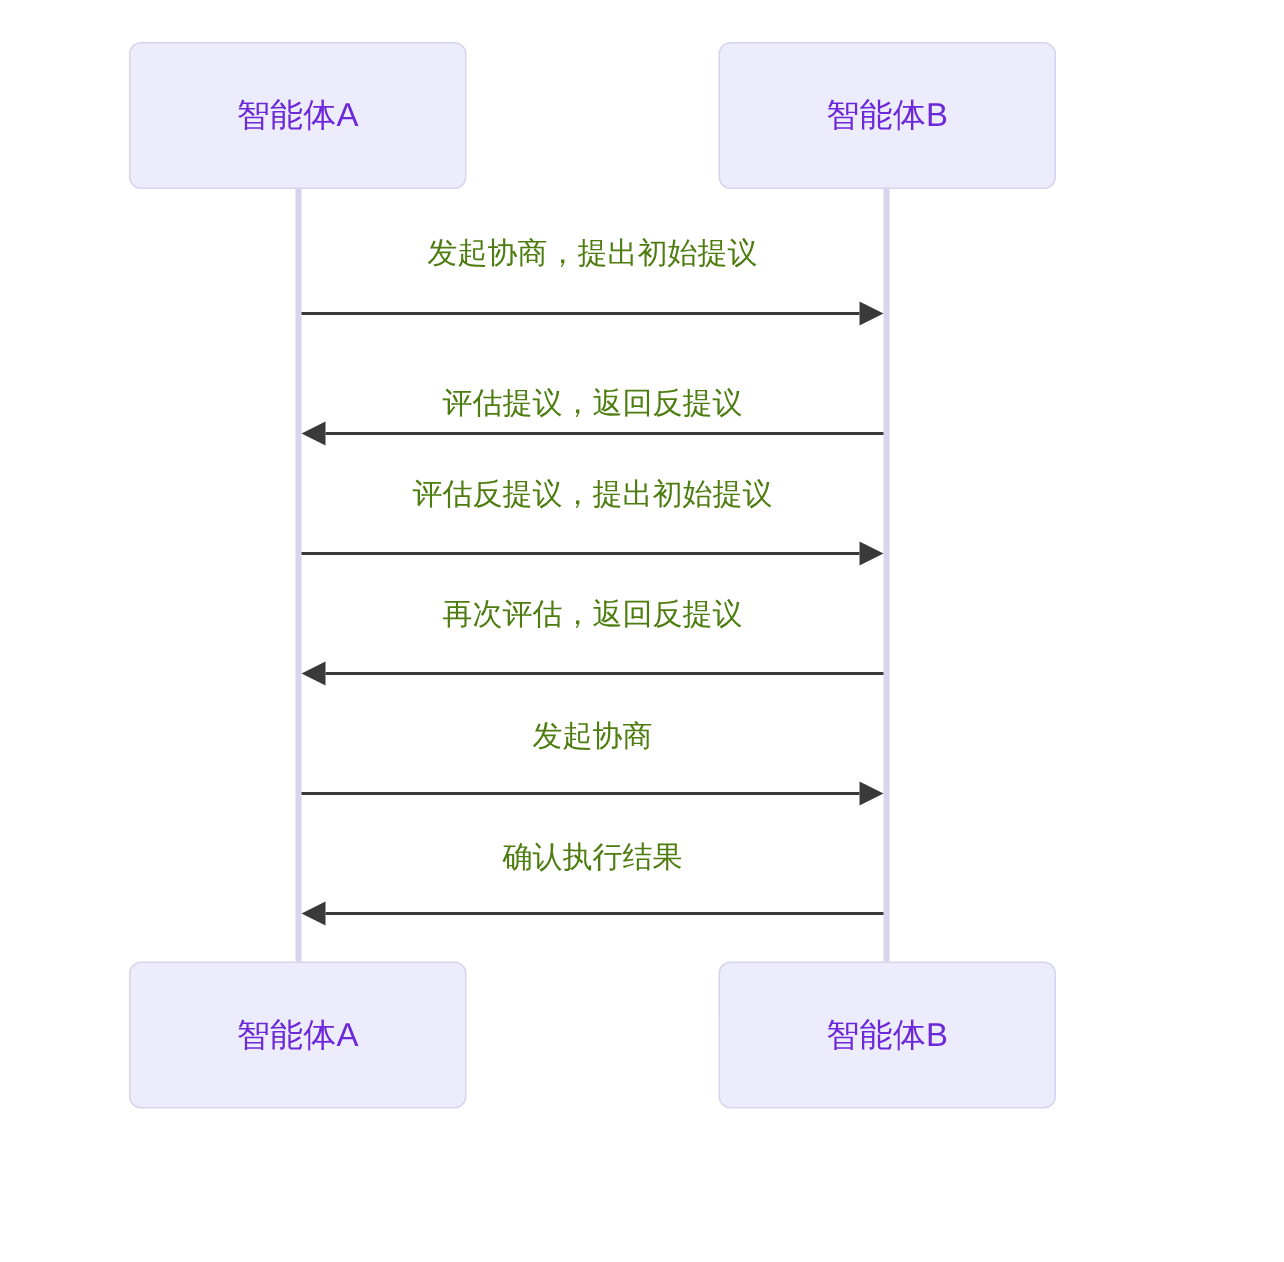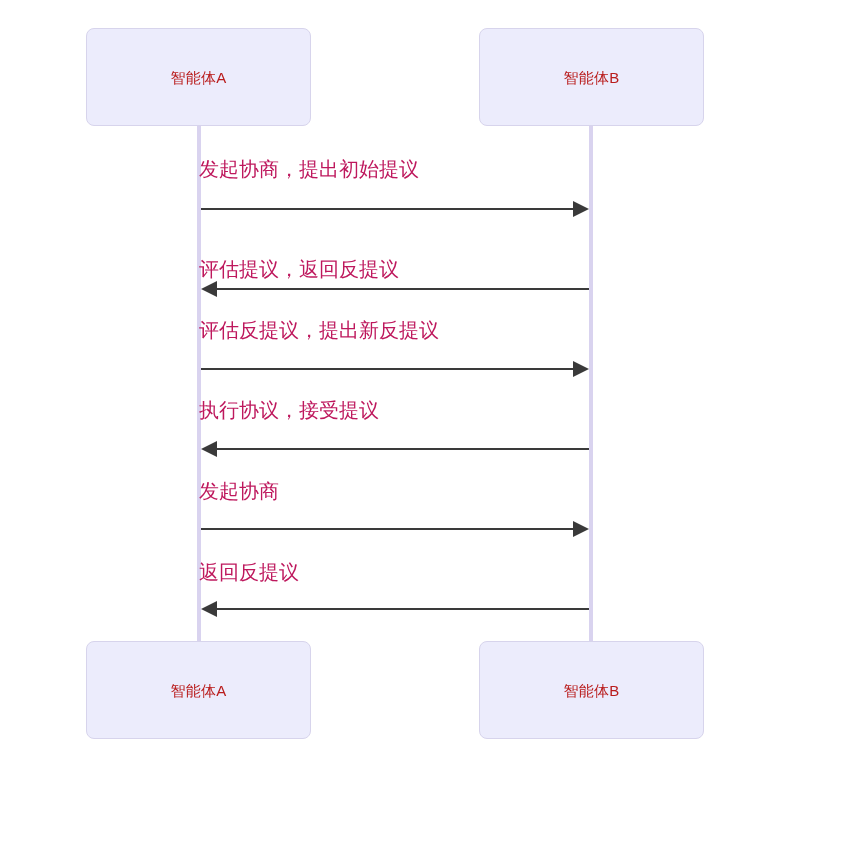--- a/index.html
+++ b/index.html
@@ -24,38 +24,39 @@
     box-sizing: border-box;
     background: #ECECFC;
     border: 1px solid #D7D4EC;
     border-radius: 8px;
     display: flex;
     align-items: center;
     justify-content: center;
     z-index: 3;
   }
   .participant-label {
-    font-size: 15px;
-    color: #b91c1c;
+    font-size: 22px;
+    color: #6d28d9;
     line-height: 1;
     letter-spacing: 0.2px;
     white-space: nowrap;
   }
 
   
   .lifeline {
     position: absolute;
     width: 4px;
     background: #D9D3EF;
     z-index: 1;
   }
   .message-label {
     position: absolute;
+    text-align: center;
     font-size: 20px;
-    color: #be185d;
+    color: #4d7c0f;
     line-height: 1;
     white-space: nowrap;
     z-index: 4;
   }
   .message-line {
     position: absolute;
     height: 2px;
     background: #3a3a3a;
     z-index: 2;
   }
@@ -99,29 +100,29 @@
   </div>
 
   <div class="message-label" style="left:199px; top:159px; width:392px;">发起协商，提出初始提议</div>
   <div class="message-line" style="left:201px; top:208px; width:372px;"></div>
   <div class="arrow-head right" style="left:573px; top:201px;"></div>
 
   <div class="message-label" style="left:199px; top:239px; width:392px;margin-top:20px;">评估提议，返回反提议</div>
   <div class="message-line" style="left:217px; top:288px; width:372px;"></div>
   <div class="arrow-head left" style="left:201px; top:281px;"></div>
 
-  <div class="message-label" style="left:199px; top:320px; width:392px;">评估反提议，提出新反提议</div>
+  <div class="message-label" style="left:199px; top:320px; width:392px;">评估反提议，提出初始提议</div>
   <div class="message-line" style="left:201px; top:368px; width:372px;"></div>
   <div class="arrow-head right" style="left:573px; top:361px;"></div>
 
-  <div class="message-label" style="left:199px; top:400px; width:392px;">执行协议，接受提议</div>
+  <div class="message-label" style="left:199px; top:400px; width:392px;">再次评估，返回反提议</div>
   <div class="message-line" style="left:217px; top:448px; width:372px;"></div>
   <div class="arrow-head left" style="left:201px; top:441px;"></div>
 
   <div class="message-label" style="left:199px; top:481px; width:392px;">发起协商</div>
   <div class="message-line" style="left:201px; top:528px; width:372px;"></div>
   <div class="arrow-head right" style="left:573px; top:521px;"></div>
 
-  <div class="message-label" style="left:199px; top:562px; width:392px;">返回反提议</div>
+  <div class="message-label" style="left:199px; top:562px; width:392px;">确认执行结果</div>
   <div class="message-line" style="left:217px; top:608px; width:372px;"></div>
   <div class="arrow-head left" style="left:201px; top:601px;"></div>
 
 </div>
 
 </body></html>

